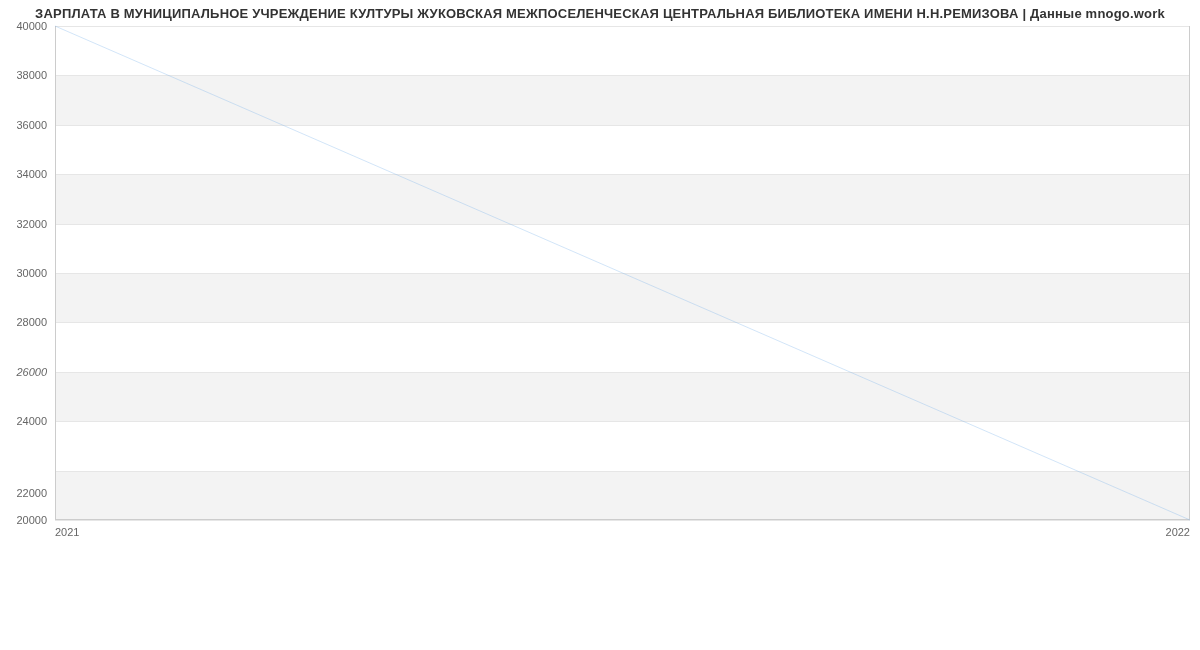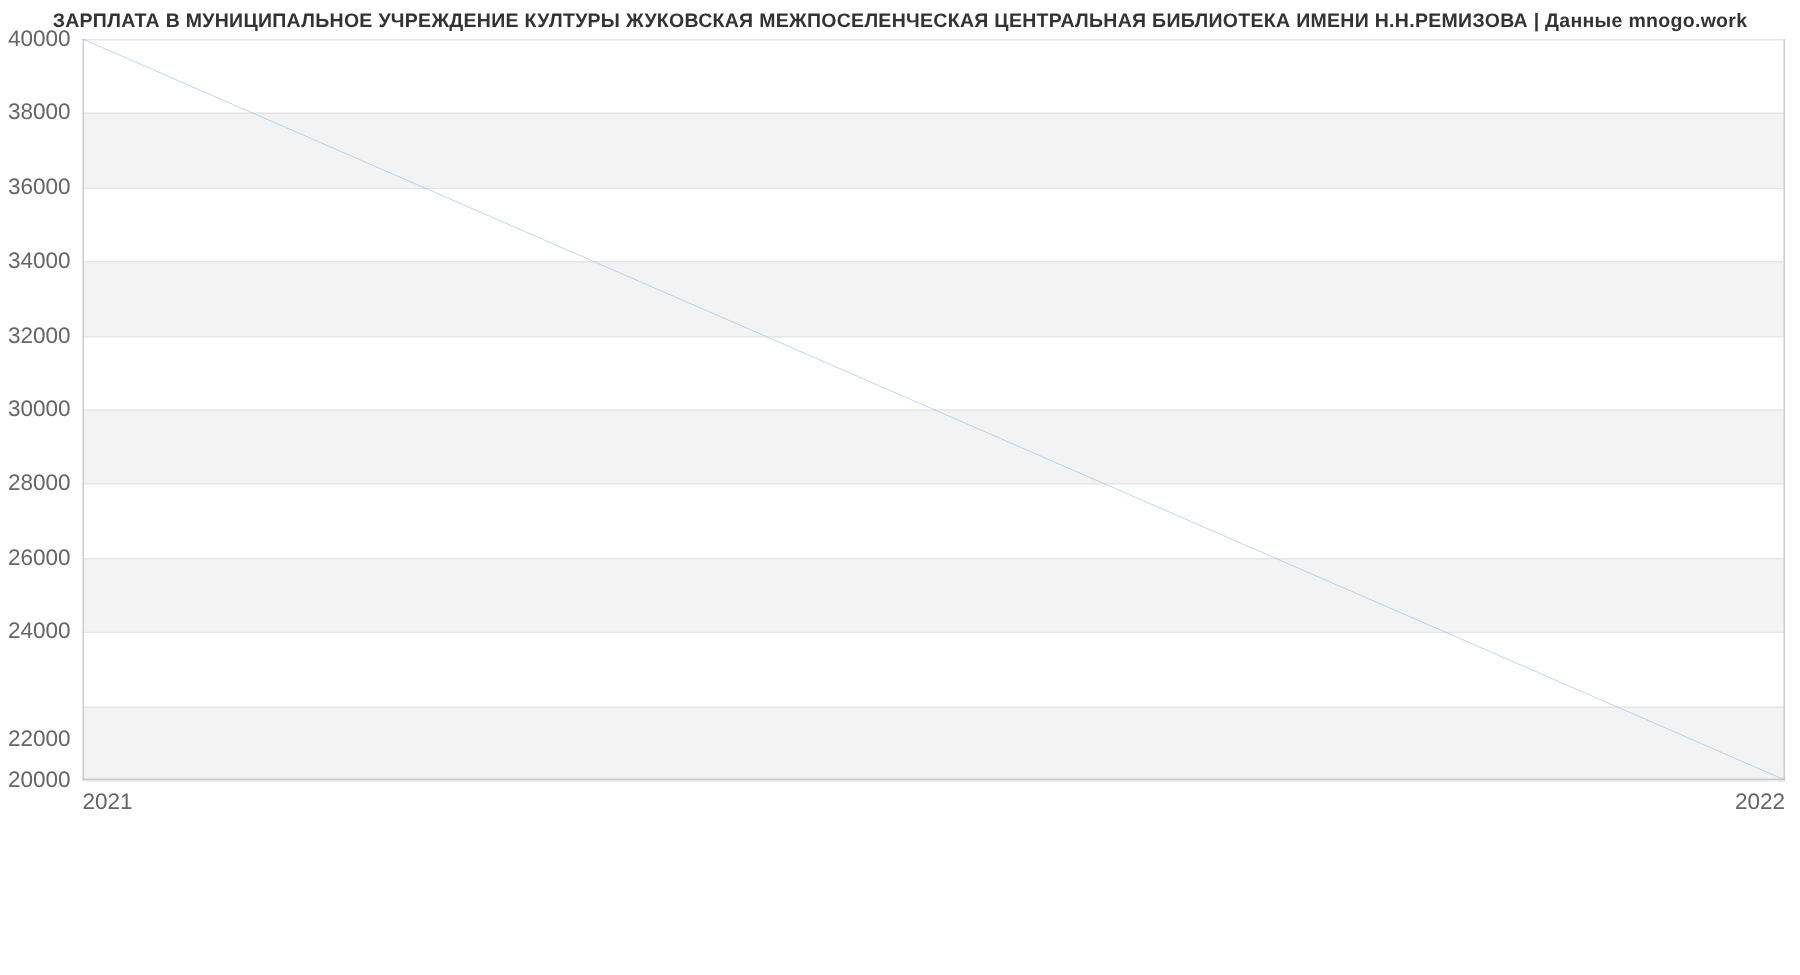--- a/index.html
+++ b/index.html
@@ -46,30 +46,30 @@
     position: absolute;
     left: 0;
     right: 0;
     height: 1px;
     background: #e6e6e6;
   }
   .y-tick {
     position: absolute;
     right: 100%;
     margin-right: 8px;
-    font-size: 15px;
+    font-size: 11px;
     color: #666666;
     transform: translateY(-50%);
     white-space: nowrap;
   }
   .x-tick {
     position: absolute;
     top: 100%;
     margin-top: 6px;
-    font-size: 15px;
+    font-size: 11px;
     color: #666666;
     transform: translateX(-50%);
     white-space: nowrap;
   }
   .axis-line {
     position: absolute;
     background: #cccccc;
   }
   .x-axis-line {
     left: 0; right: 0; bottom: 0; height: 1px;
@@ -114,21 +114,21 @@
       </div>
     <div class="axis-line x-axis-line"></div>
     <div class="axis-line y-axis-line-left"></div>
     <div class="axis-line y-axis-line-right"></div>
     <svg class="line-svg" id="line-svg" preserveAspectRatio="none" viewBox="0 0 100 100">
         <polyline points="0,0 100,100" fill="none" stroke="#7cb5ec" stroke-width="0.35" vector-effect="non-scaling-stroke"></polyline>
       </svg>
   <div class="y-tick" style="top: 100%;">20000</div>
       <div class="y-tick" style="top: 90%; margin-top: 22px;">22000</div>
       <div class="y-tick" style="top: 80%;">24000</div>
-      <div class="y-tick" style="top: 70%;">26000</div>
+      <div class="y-tick" style="top: 70%; font-style: italic;">26000</div>
       <div class="y-tick" style="top: 60%; margin-left: 44px;">28000</div>
       <div class="y-tick" style="top: 50%;">30000</div>
       <div class="y-tick" style="top: 40%; text-align: center;">32000</div>
       <div class="y-tick" style="top: 30%;">34000</div>
       <div class="y-tick" style="top: 20%; text-align: right;">36000</div>
       <div class="y-tick" style="top: 10%; text-align: right;">38000</div>
       <div class="y-tick" style="top: 0%;">40000</div>
       <div class="x-tick" style="left: 0%; transform: translateX(0px);">2021</div>
       <div class="x-tick" style="left: 100%; transform: translateX(-100%);">2022</div>
     </div>

